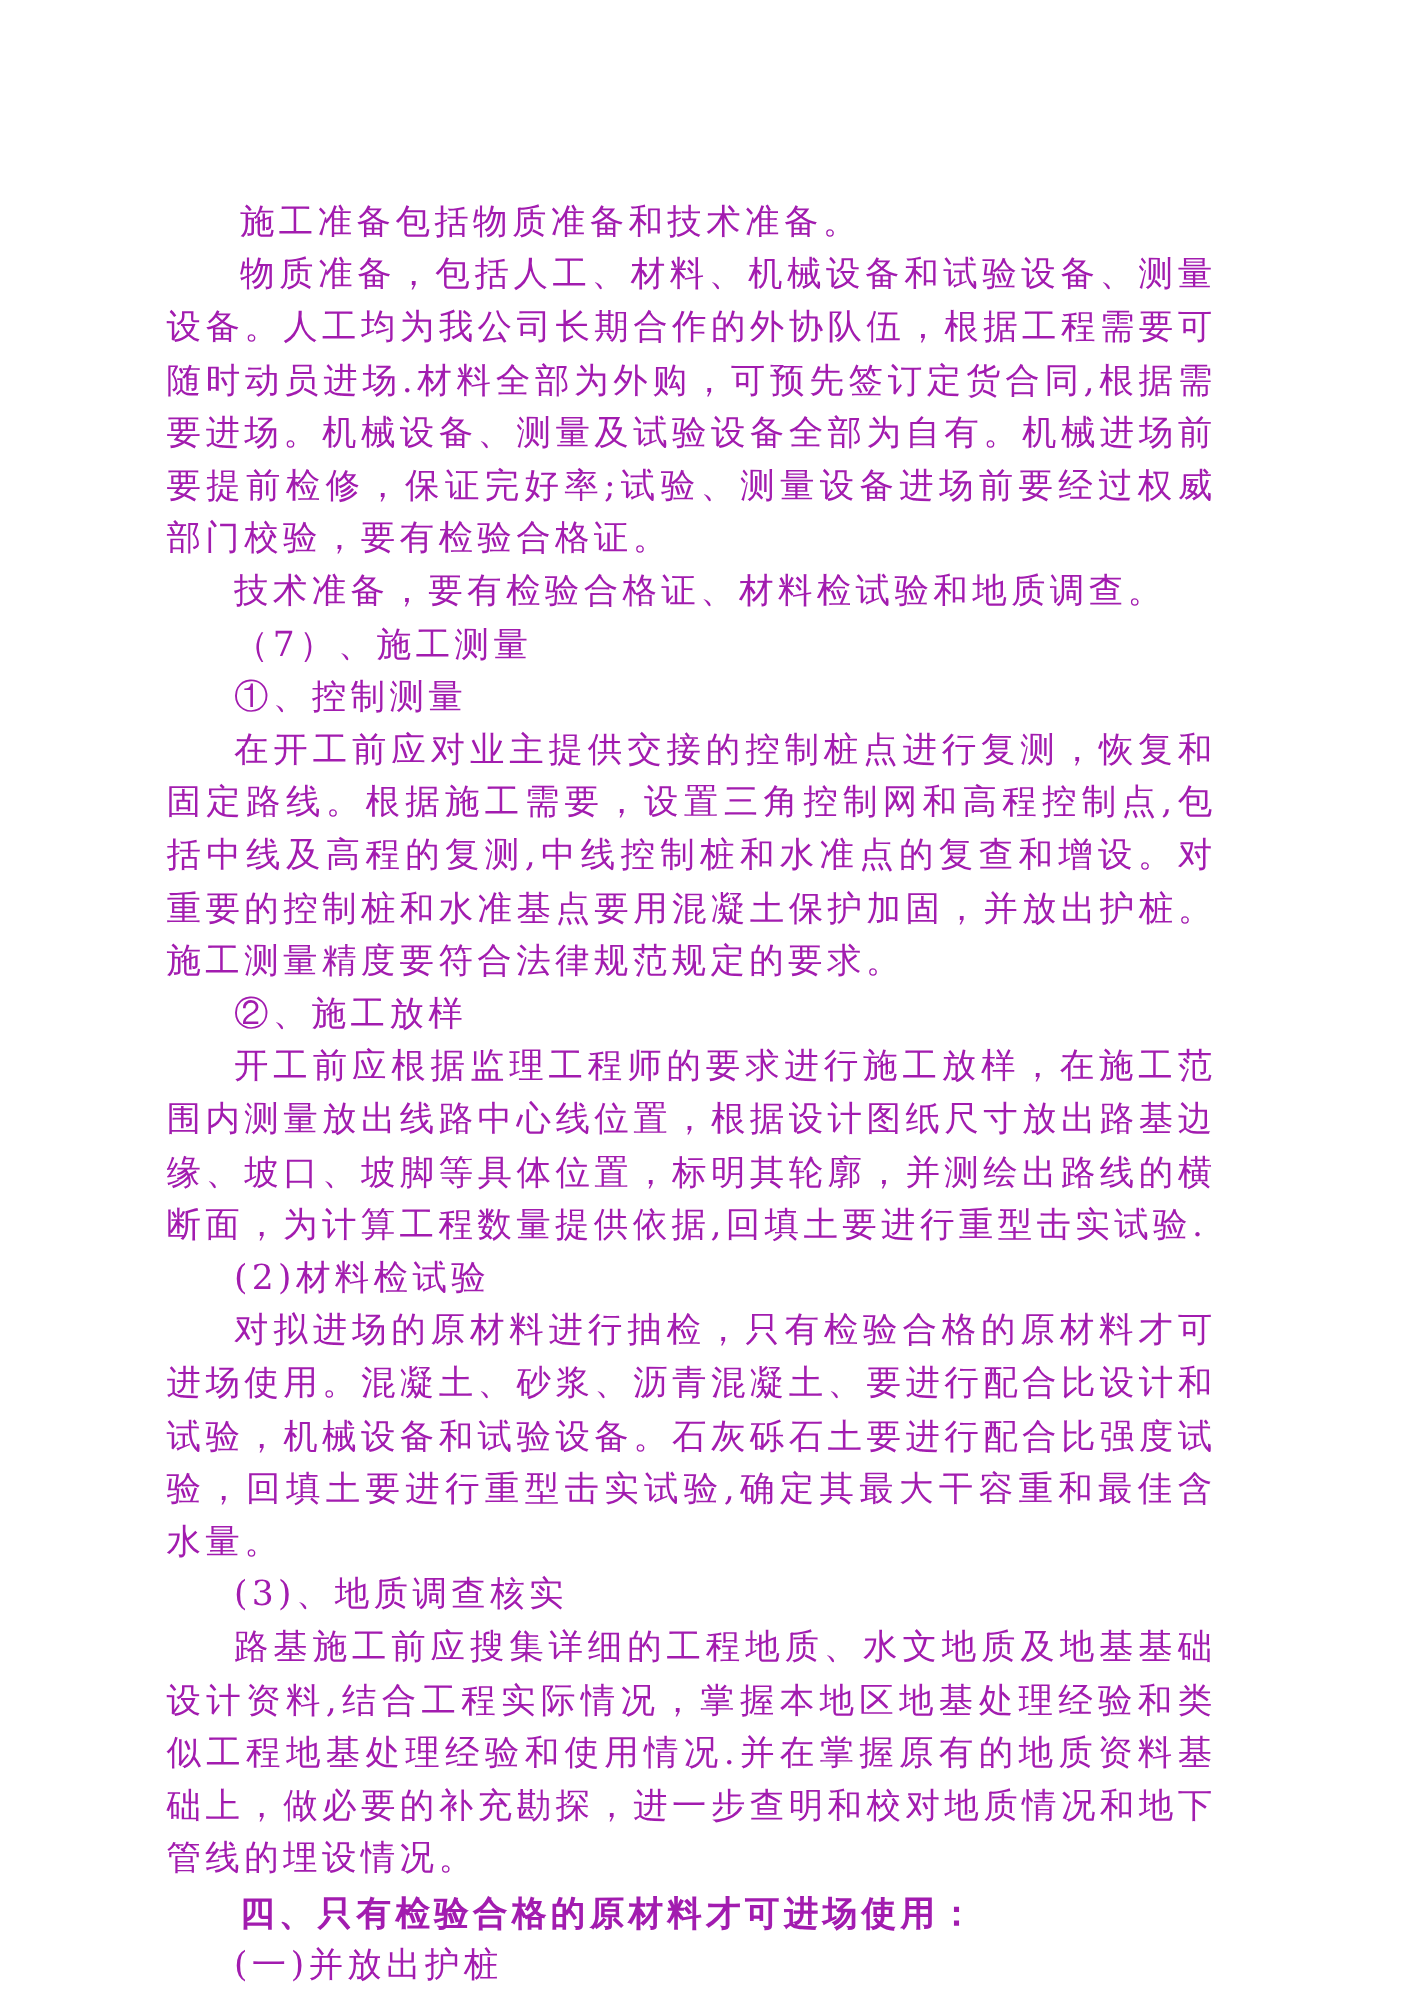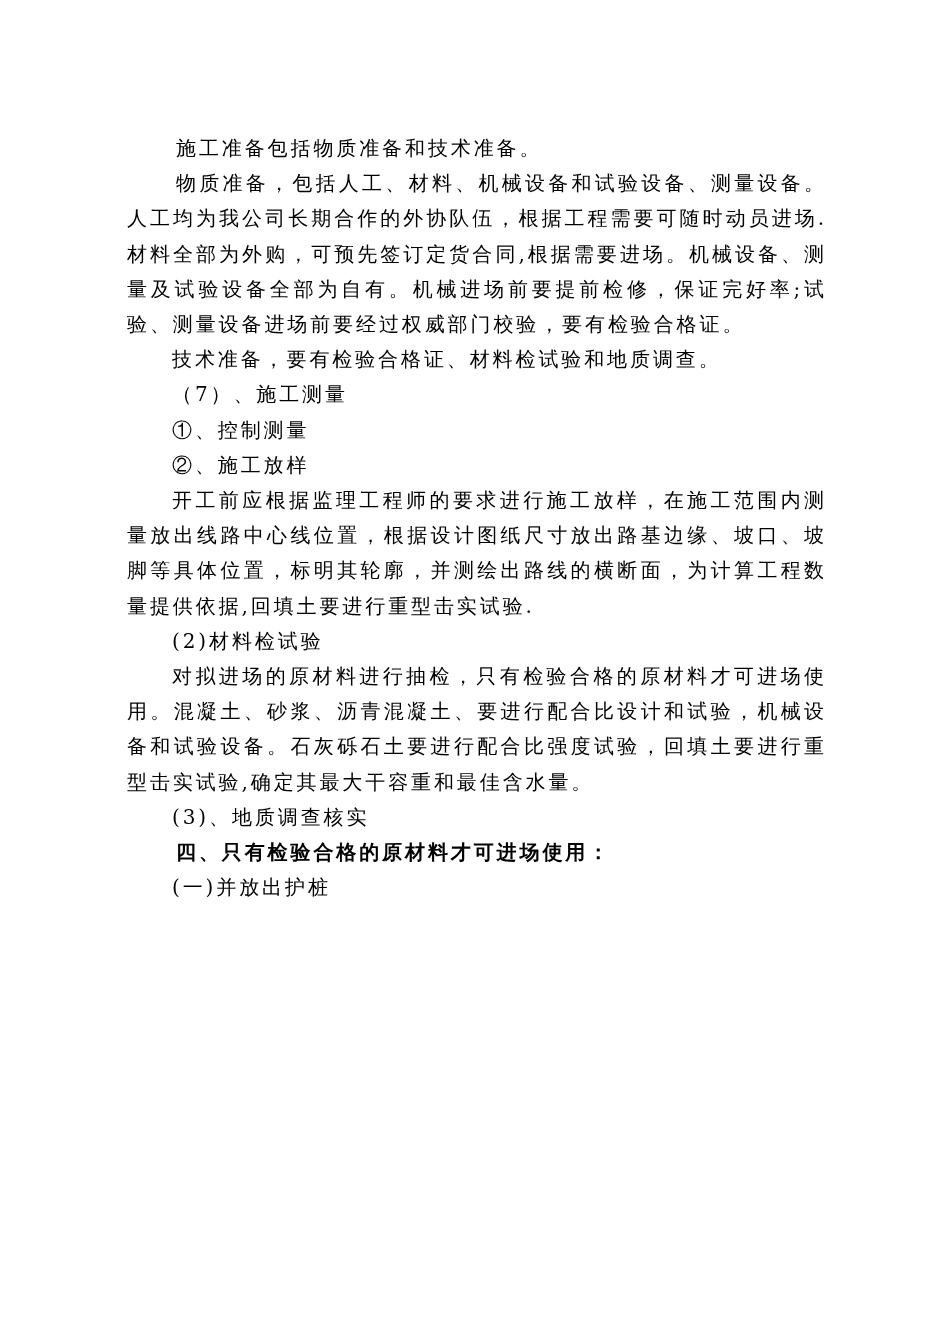--- a/index.html
+++ b/index.html
@@ -1,41 +1,43 @@
 <!DOCTYPE html>
 <html><head>
 <meta charset="utf-8">
 <style>
   html, body { margin: 0; padding: 0; background: #ffffff; }
   body { width: 950px; height: 1344px; position: relative; overflow: hidden; }
   .page {
     position: absolute;
-    left: 127px;
+    left: 111px;
     top: 131px;
     width: 700px;
     font-family: "DejaVu Serif", "Liberation Serif", serif;
-    font-size: 20px;
+    font-size: 23px;
     line-height: 35.2px;
-    color: #000000;
+    color: #a21caf;
     letter-spacing: 2.9px;
   }
   .p { margin: 0; text-align: justify; text-align-last: left; }
   .indent { text-indent: 49px; }
   .indent-h { text-indent: 45px; }
   .bold { font-weight: bold; }
 </style>
 </head>
 <body>
 
 <div class="page">
   <p class="p indent">施工准备包括物质准备和技术准备。</p>
   <p class="p indent">物质准备，包括人工、材料、机械设备和试验设备、测量设备。人工均为我公司长期合作的外协队伍，根据工程需要可随时动员进场.材料全部为外购，可预先签订定货合同,根据需要进场。机械设备、测量及试验设备全部为自有。机械进场前要提前检修，保证完好率;试验、测量设备进场前要经过权威部门校验，要有检验合格证。</p>
   <p class="p indent-h">技术准备，要有检验合格证、材料检试验和地质调查。</p>
   <p class="p indent-h">（7）、施工测量</p>
   <p class="p indent-h">①、控制测量</p>
+  <p class="p indent-h"> 在开工前应对业主提供交接的控制桩点进行复测，恢复和固定路线。根据施工需要，设置三角控制网和高程控制点,包括中线及高程的复测,中线控制桩和水准点的复查和增设。对重要的控制桩和水准基点要用混凝土保护加固，并放出护桩。施工测量精度要符合法律规范规定的要求。</p>
   <p class="p indent-h">②、施工放样</p>
   <p class="p indent-h">  开工前应根据监理工程师的要求进行施工放样，在施工范围内测量放出线路中心线位置，根据设计图纸尺寸放出路基边缘、坡口、坡脚等具体位置，标明其轮廓，并测绘出路线的横断面，为计算工程数量提供依据,回填土要进行重型击实试验.</p>
   <p class="p indent-h"> (2)材料检试验</p>
   <p class="p indent-h">对拟进场的原材料进行抽检，只有检验合格的原材料才可进场使用。混凝土、砂浆、沥青混凝土、要进行配合比设计和试验，机械设备和试验设备。石灰砾石土要进行配合比强度试验，回填土要进行重型击实试验,确定其最大干容重和最佳含水量。</p>
   <p class="p indent-h"> (3)、地质调查核实</p>
+  <p class="p indent-h">路基施工前应搜集详细的工程地质、水文地质及地基基础设计资料,结合工程实际情况，掌握本地区地基处理经验和类似工程地基处理经验和使用情况.并在掌握原有的地质资料基础上，做必要的补充勘探，进一步查明和校对地质情况和地下管线的埋设情况。</p>
   <p class="p indent bold">四、只有检验合格的原材料才可进场使用：</p>
   <p class="p indent-h"> (一)并放出护桩</p>
 </div>
 
 </body></html>

